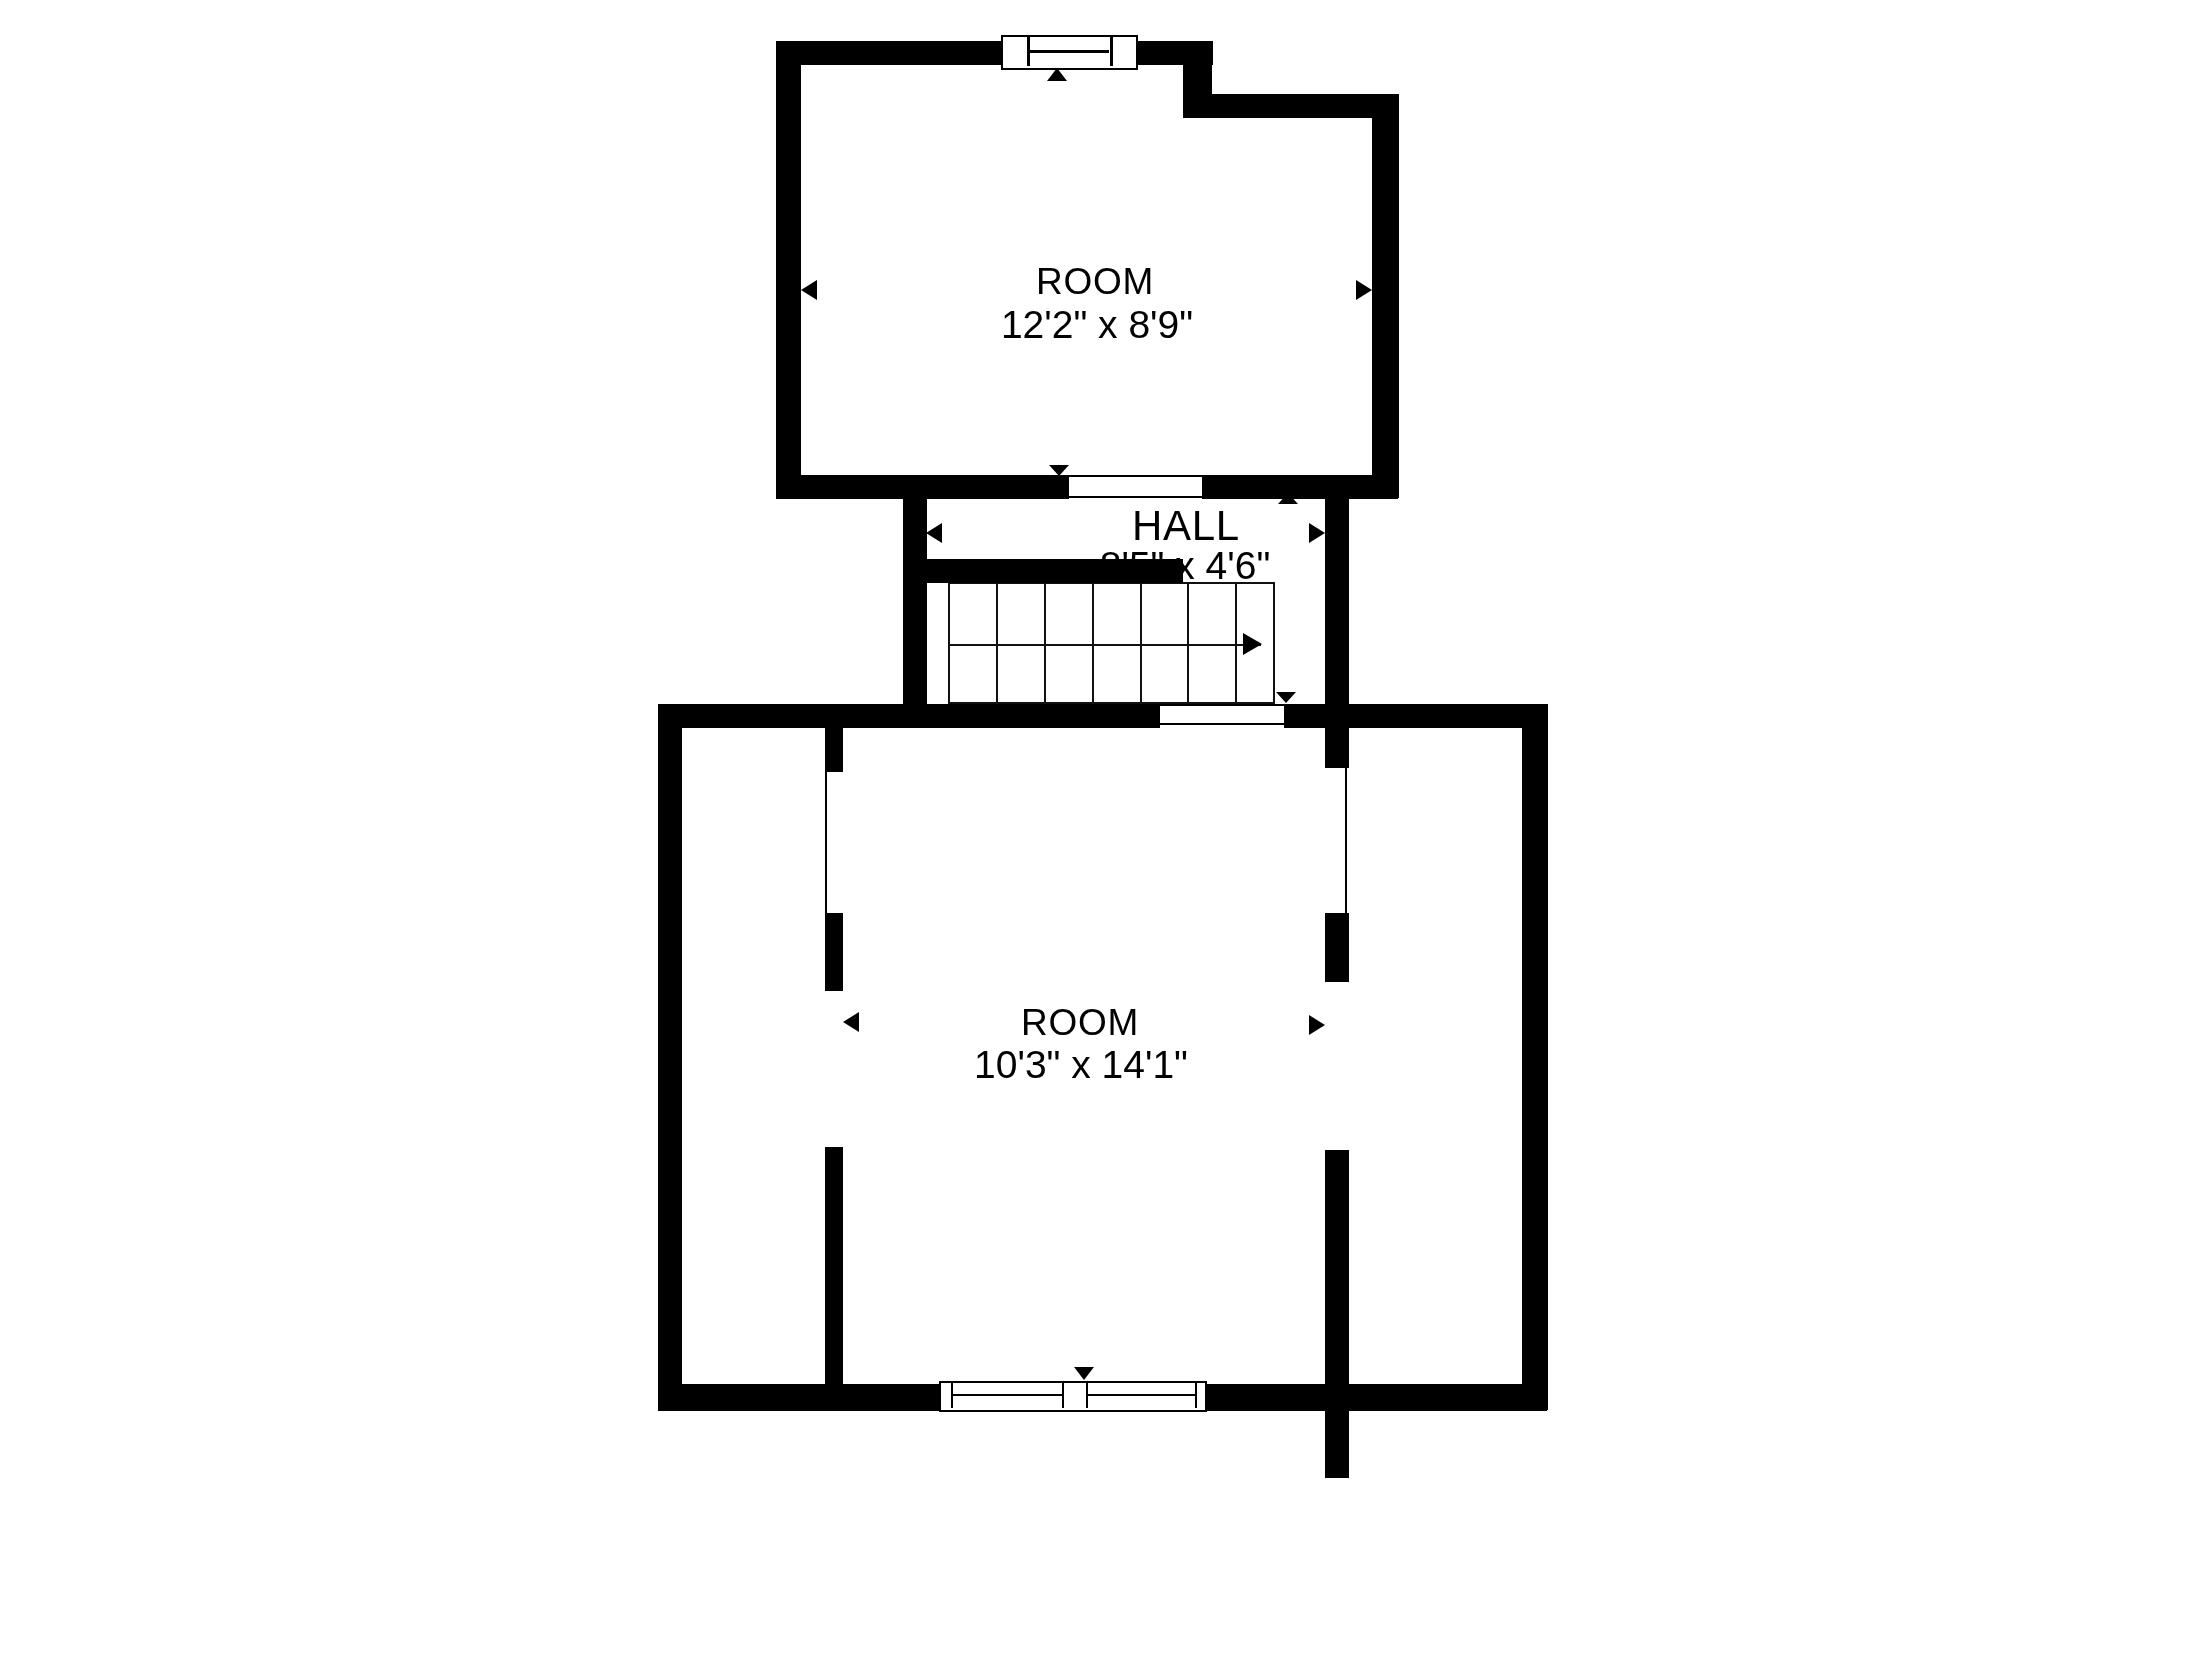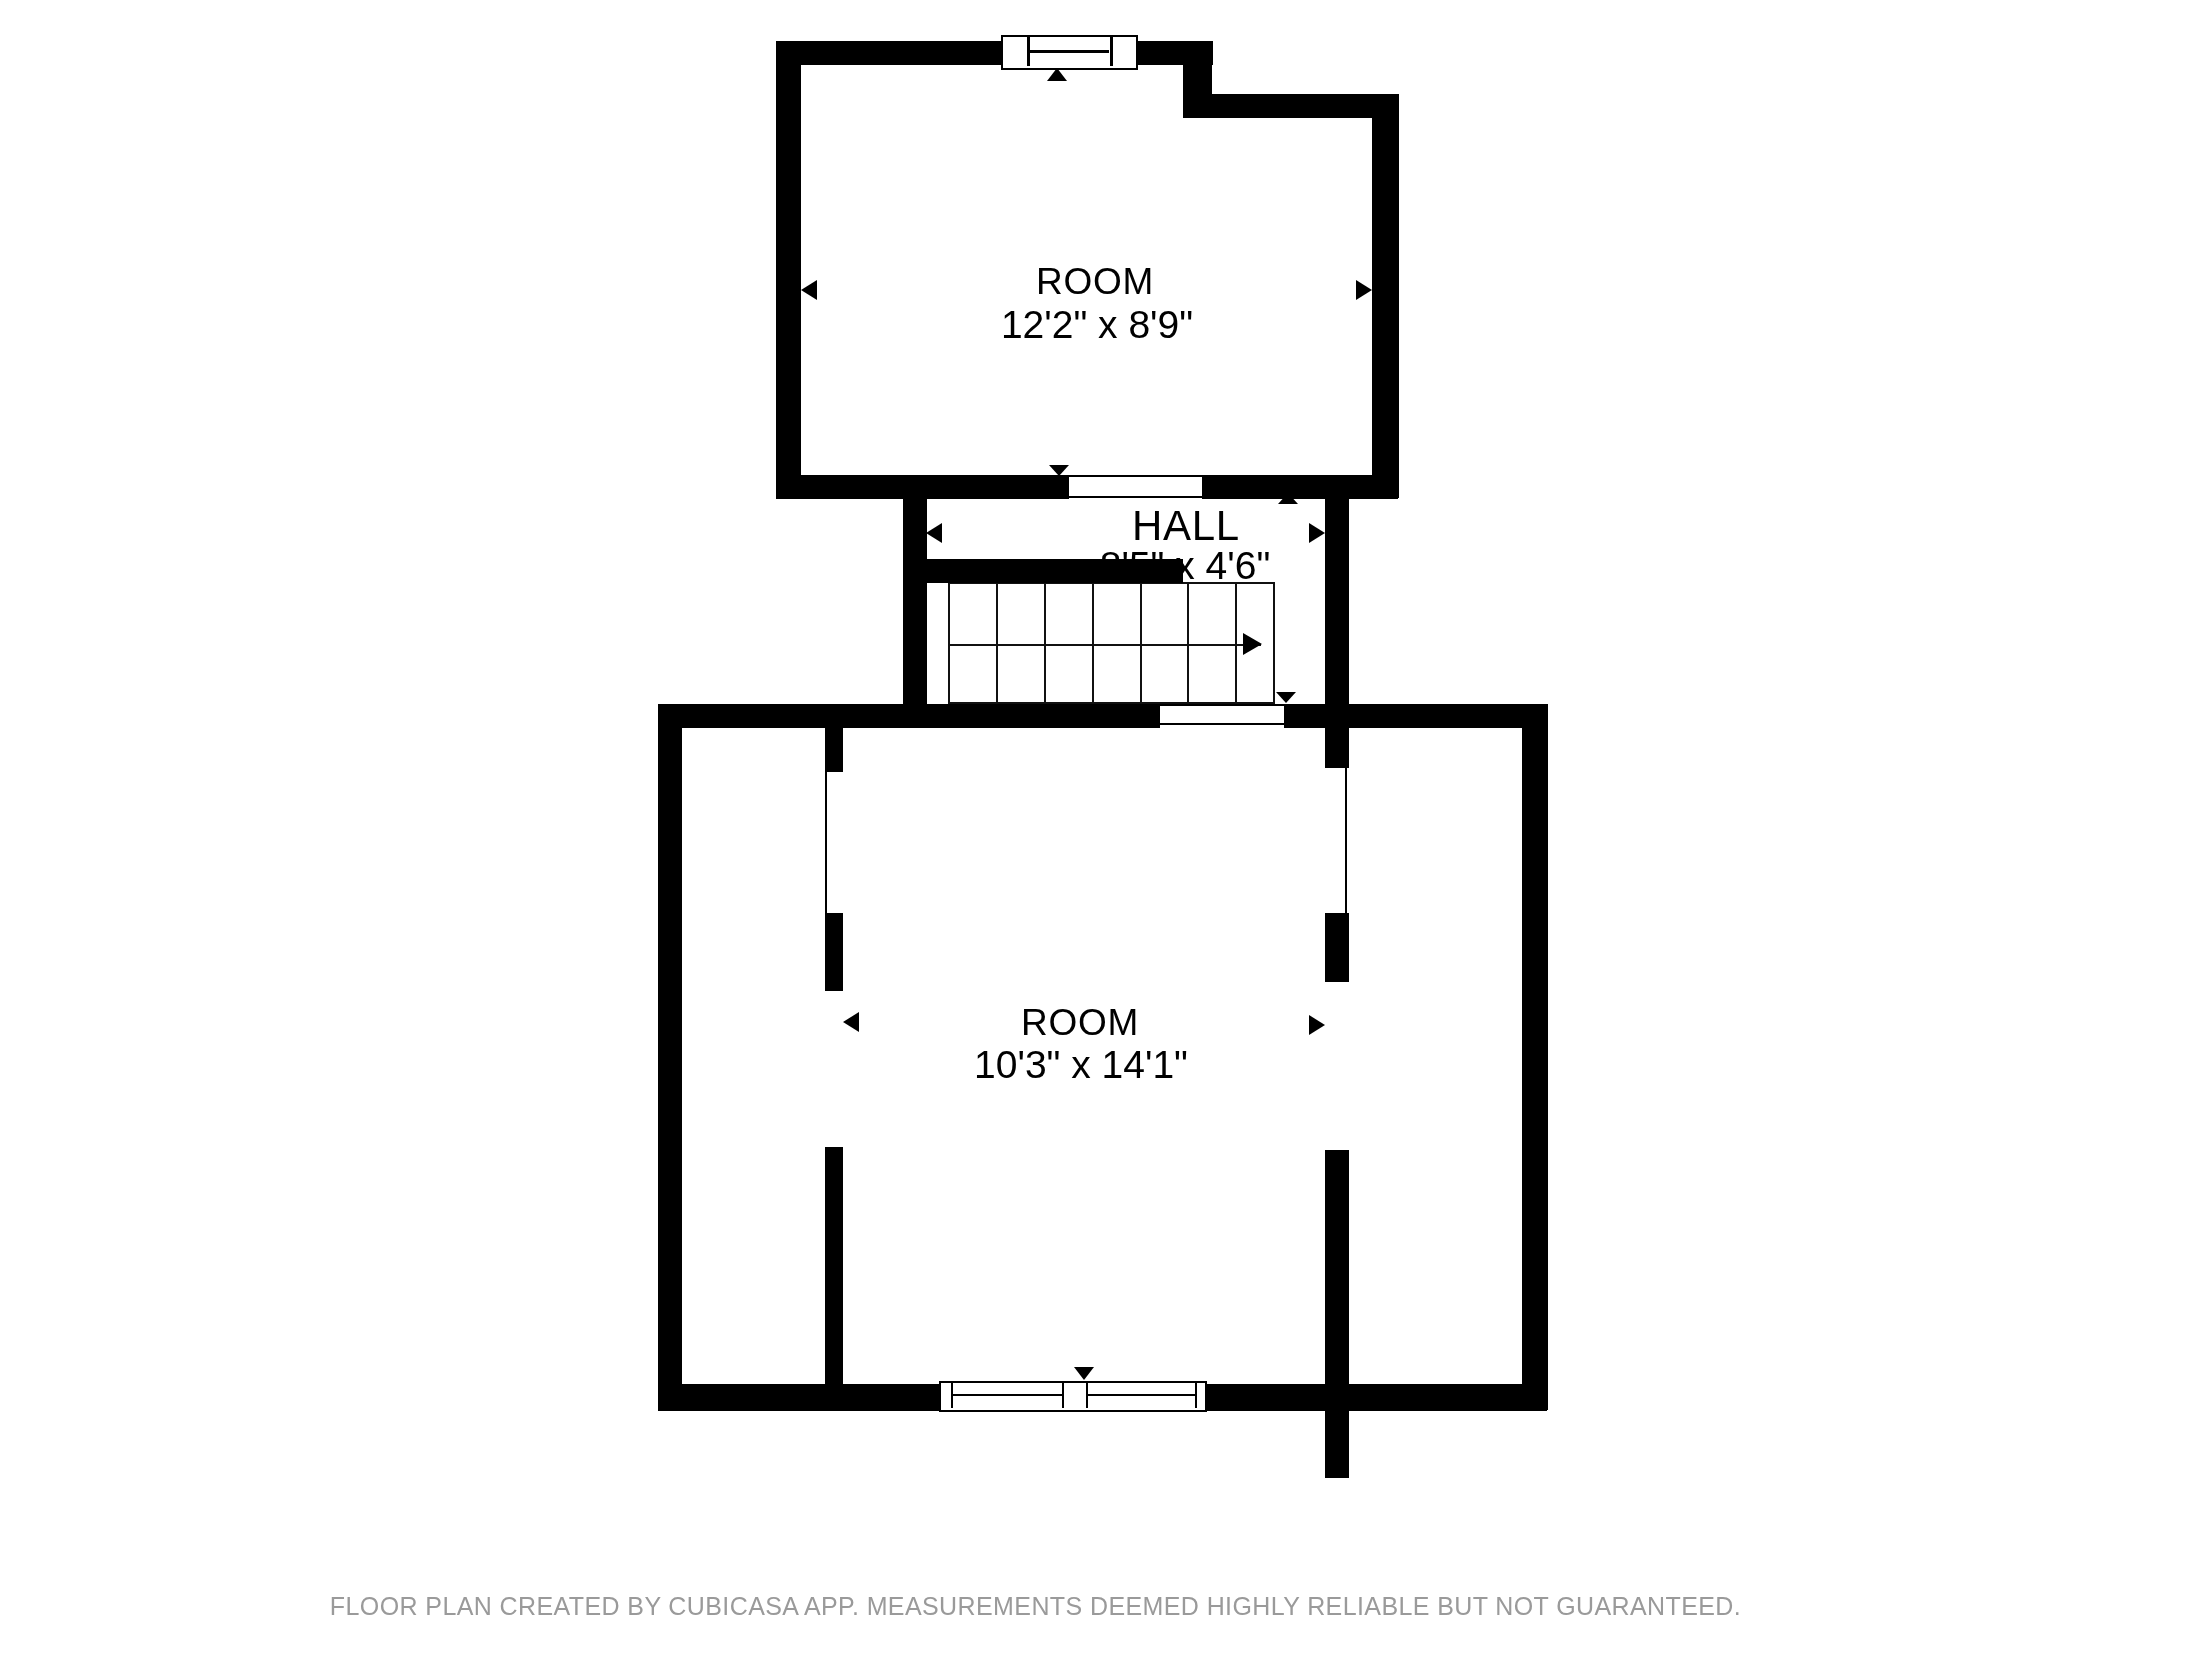--- a/index.html
+++ b/index.html
@@ -104,16 +104,15 @@
     <div class="wdiv" style="left:145px;top:0;width:2.2px;height:25px;"></div>
     <div class="wdiv" style="left:254px;top:0;width:2.2px;height:25px;"></div>
     <div class="wdiv" style="left:11.8px;top:11px;width:110px;height:2.2px;"></div>
     <div class="wdiv" style="left:147px;top:11px;width:107px;height:2.2px;"></div>
   </div>
   <div class="tri" style="left:1074px;top:1367px;border-left:10.3px solid transparent;border-right:10.3px solid transparent;border-top:13.2px solid #000;"></div>
 
   <div class="room-label name" style="left:1080px;top:1023px;">ROOM</div>
   <div class="room-label dims" style="left:1081px;top:1065px;">10'3" x 14'1"</div>
 
-  <div class="disclaimer" style="left:0;top:1592px;">FLOOR PLAN CREATED BY CUBICASA APP. MEASUREMENTS DEEMED HIGHLY RELIABLE BUT NOT GUARANTEED.</div>
 
 </div>
 
 
 </body></html>

